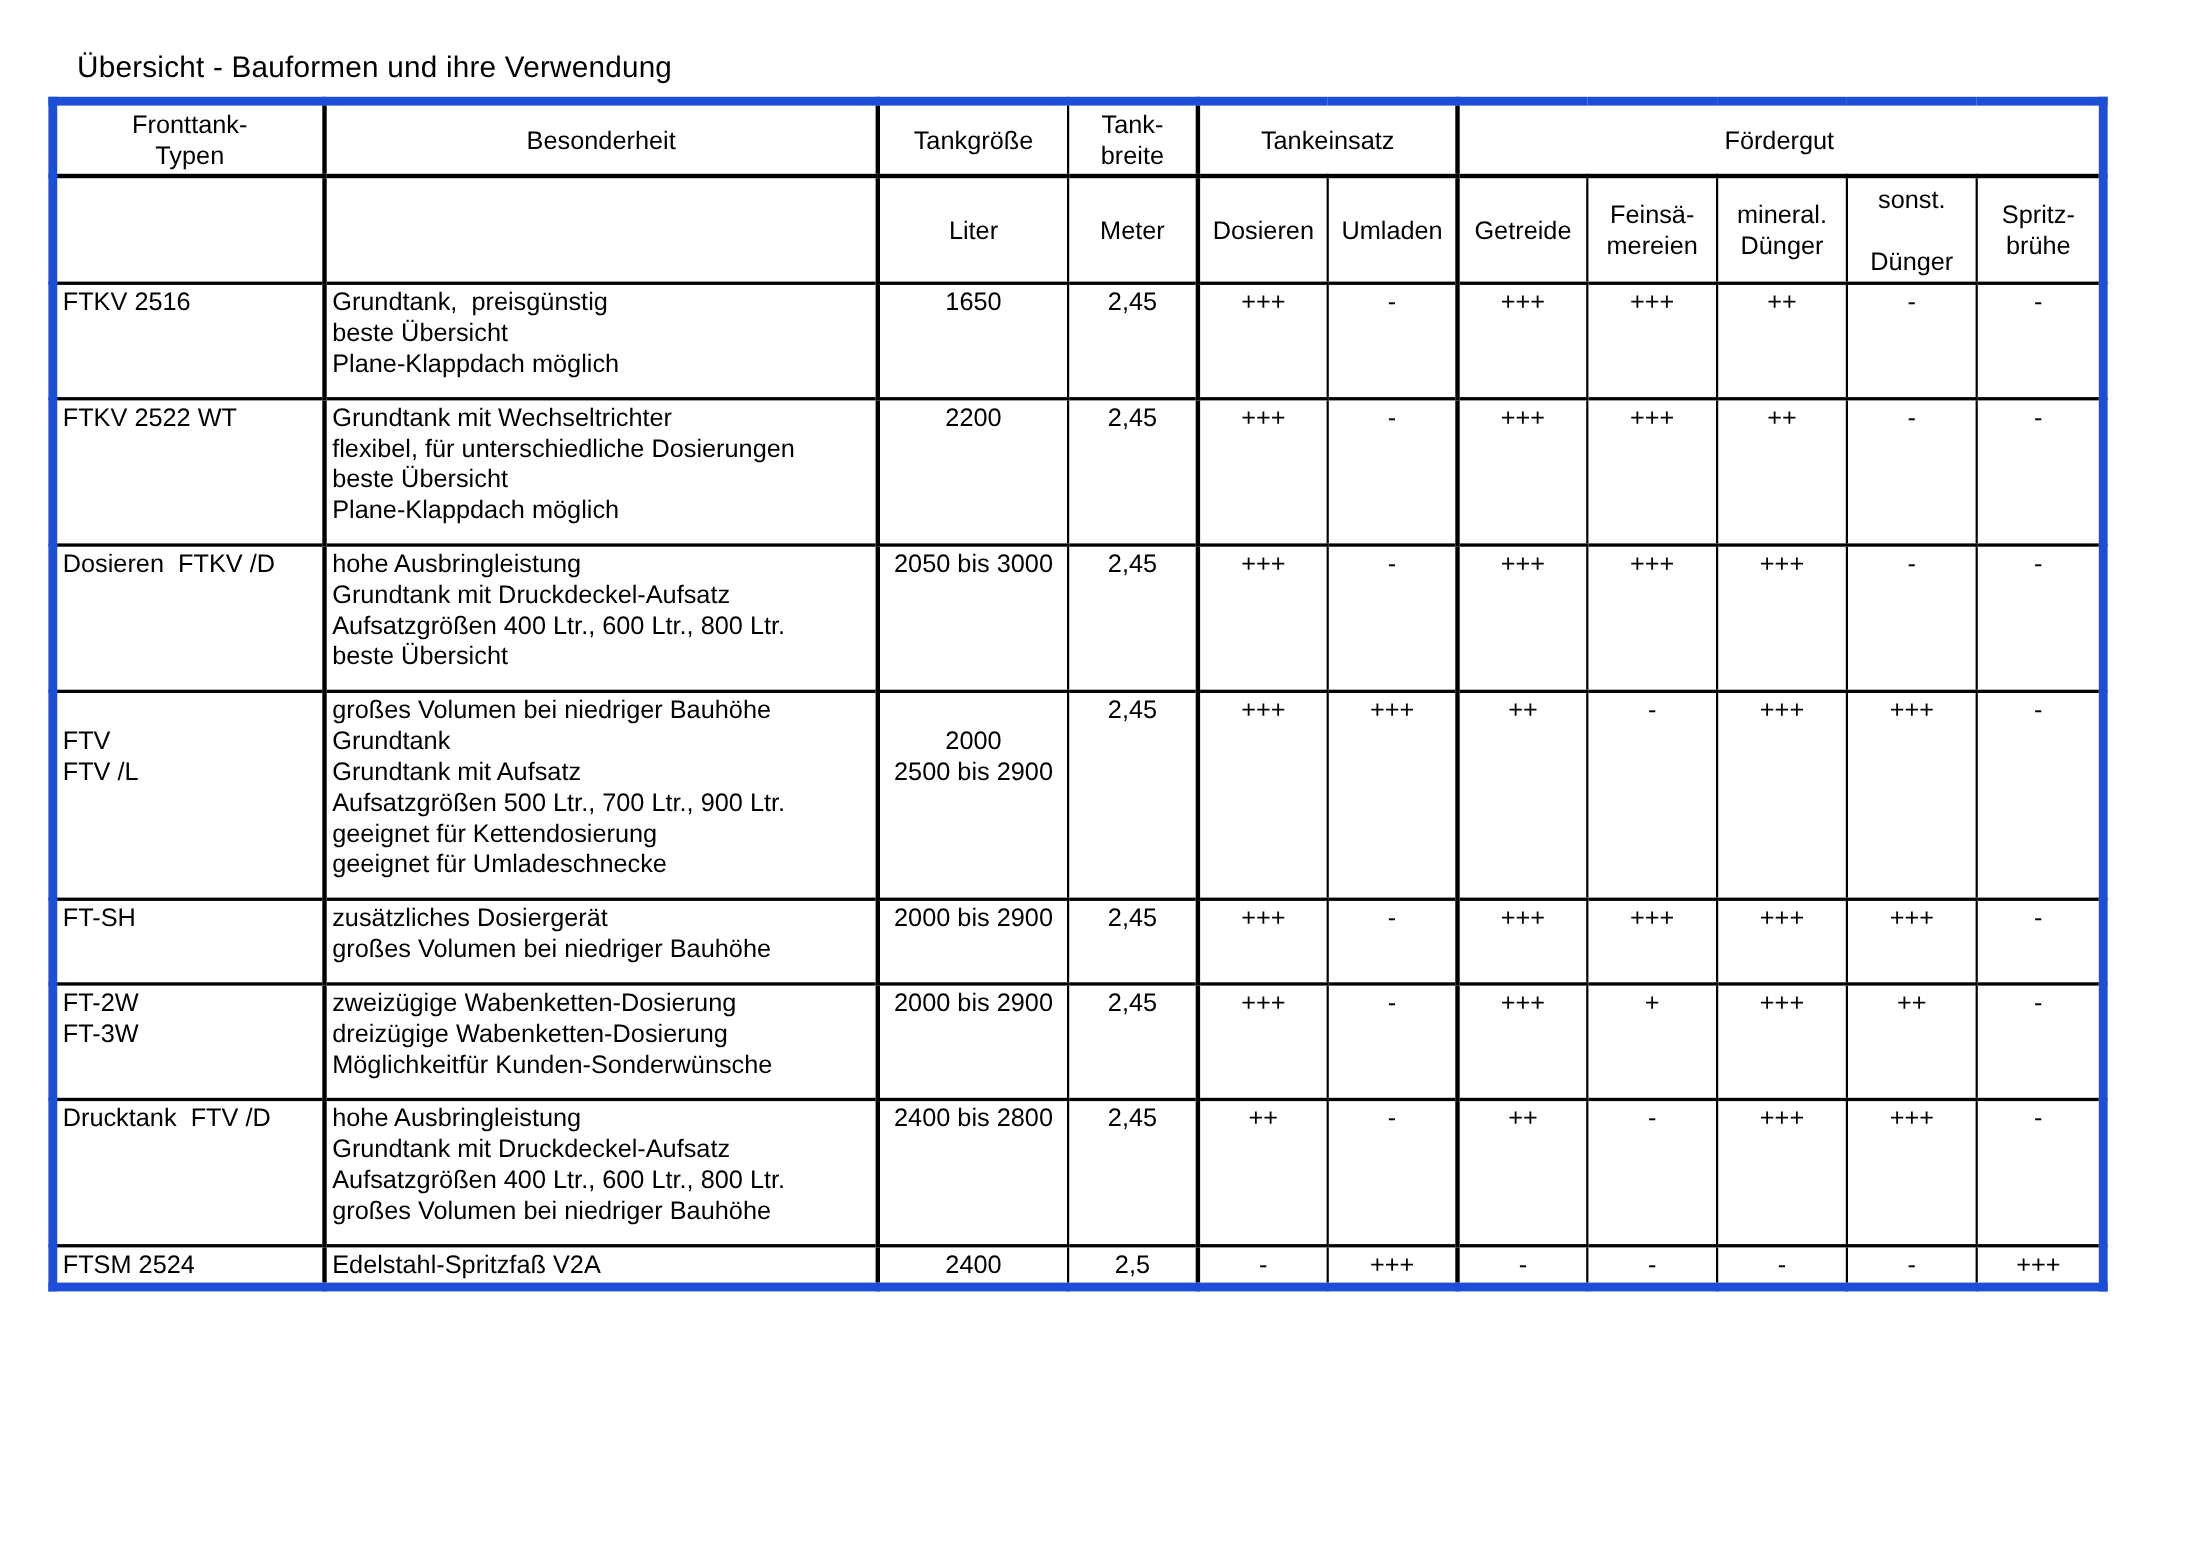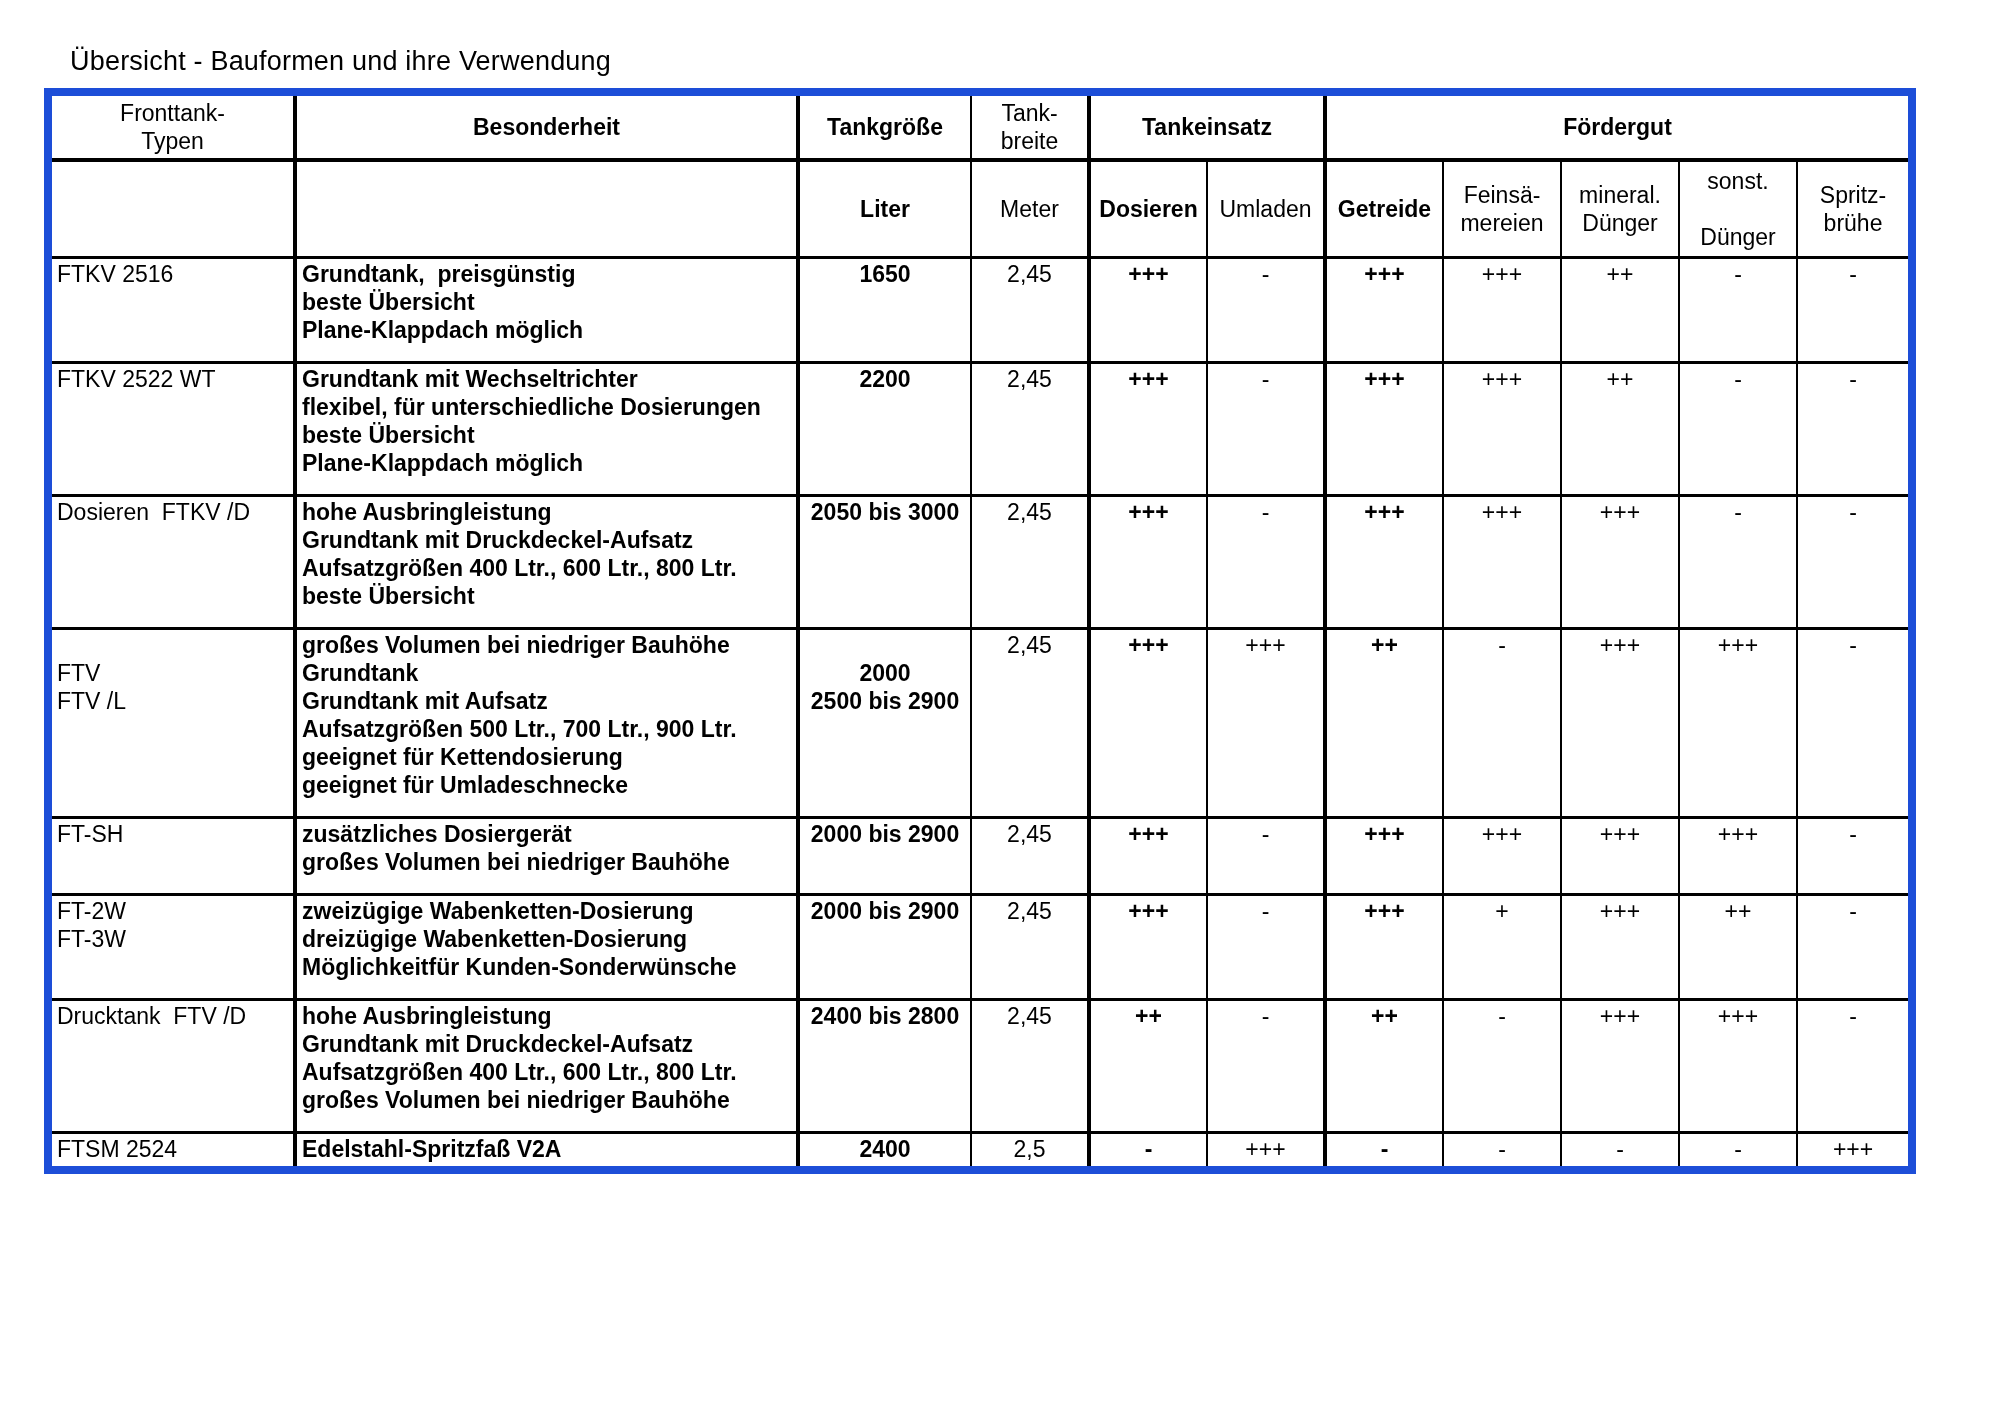--- a/index.html
+++ b/index.html
@@ -42,21 +42,21 @@
   }
   tr.hrow1 th{height:58px;border-bottom-width:4px;}
   tr.hrow2 th{height:90px;}
   td{
     vertical-align:top;
     white-space:pre-wrap;
     padding:1px 3px 17px 3px;
   }
   td.c-left{text-align:left;padding-left:5px;margin-left:16px;}
   td.c-center{text-align:center;}
-  .thickL{border-left-width:4px !important;font-weight:bold;}
+  .thickL{border-left-width:4px !important;}
   tr.last-row td{padding-bottom:3px;}
 </style>
 </head>
 <body>
 
 <div class="page-title">Übersicht - Bauformen und ihre Verwendung</div>
 
 <table class="overview">
   <colgroup>
     <col style="width:247px">

